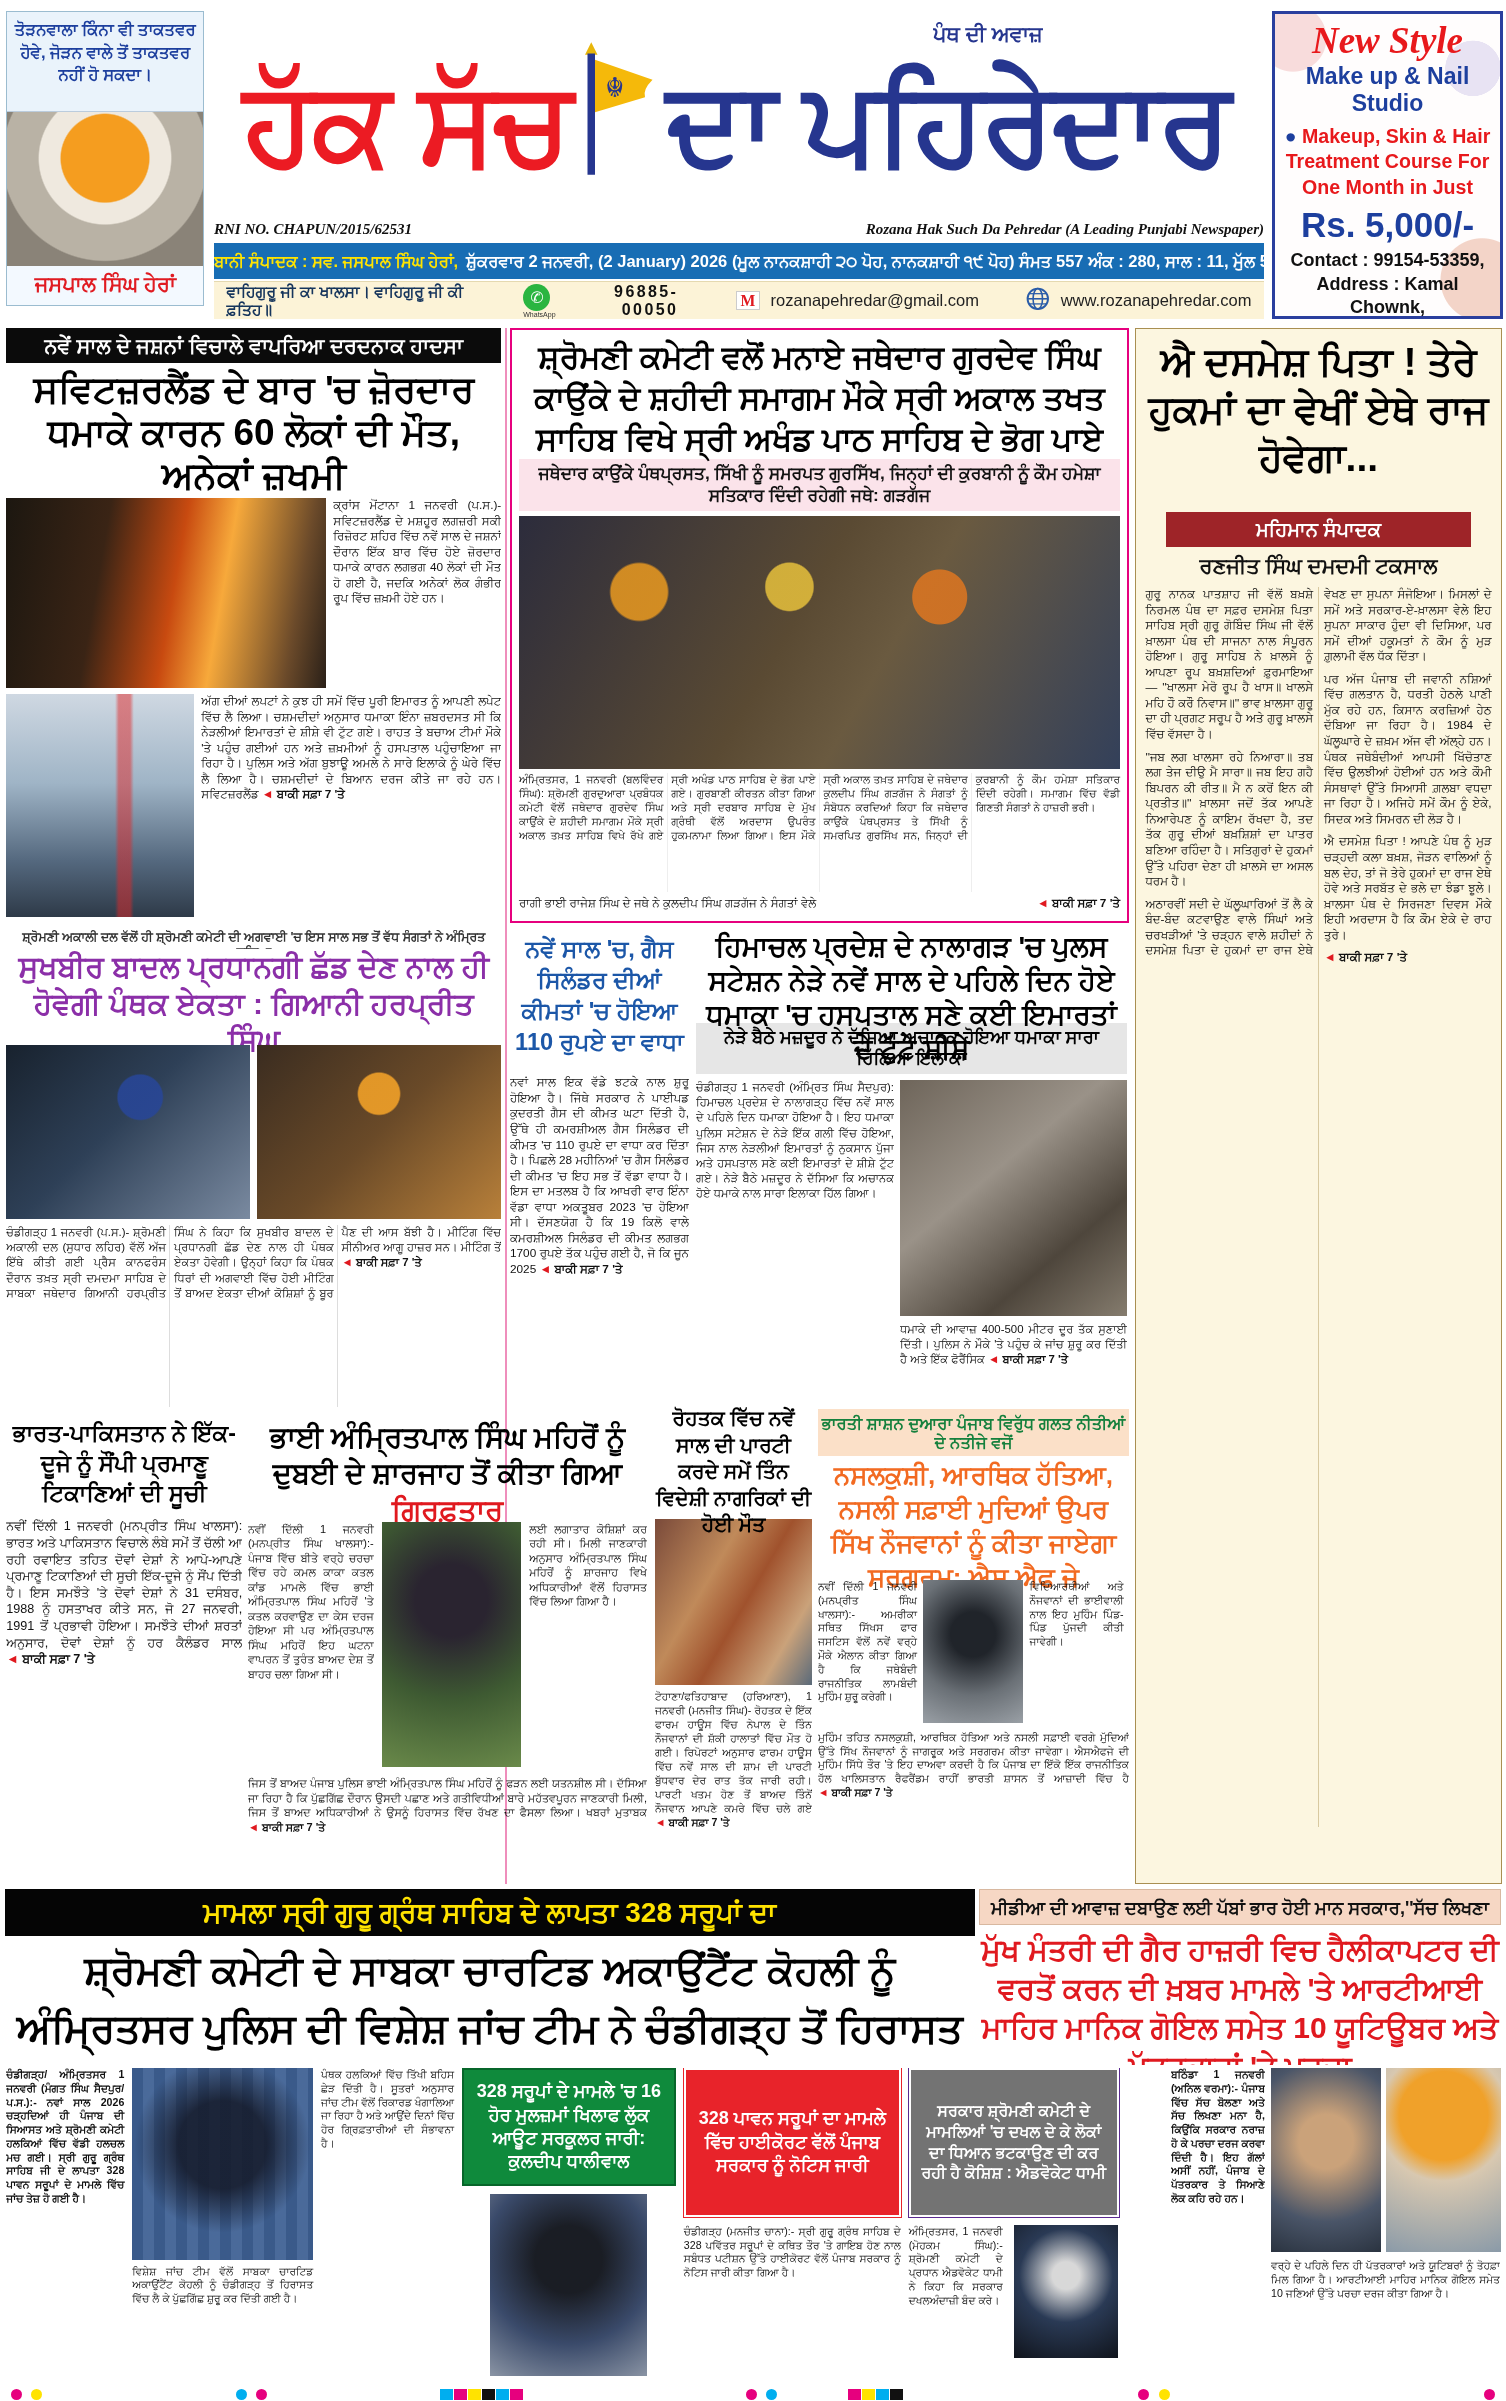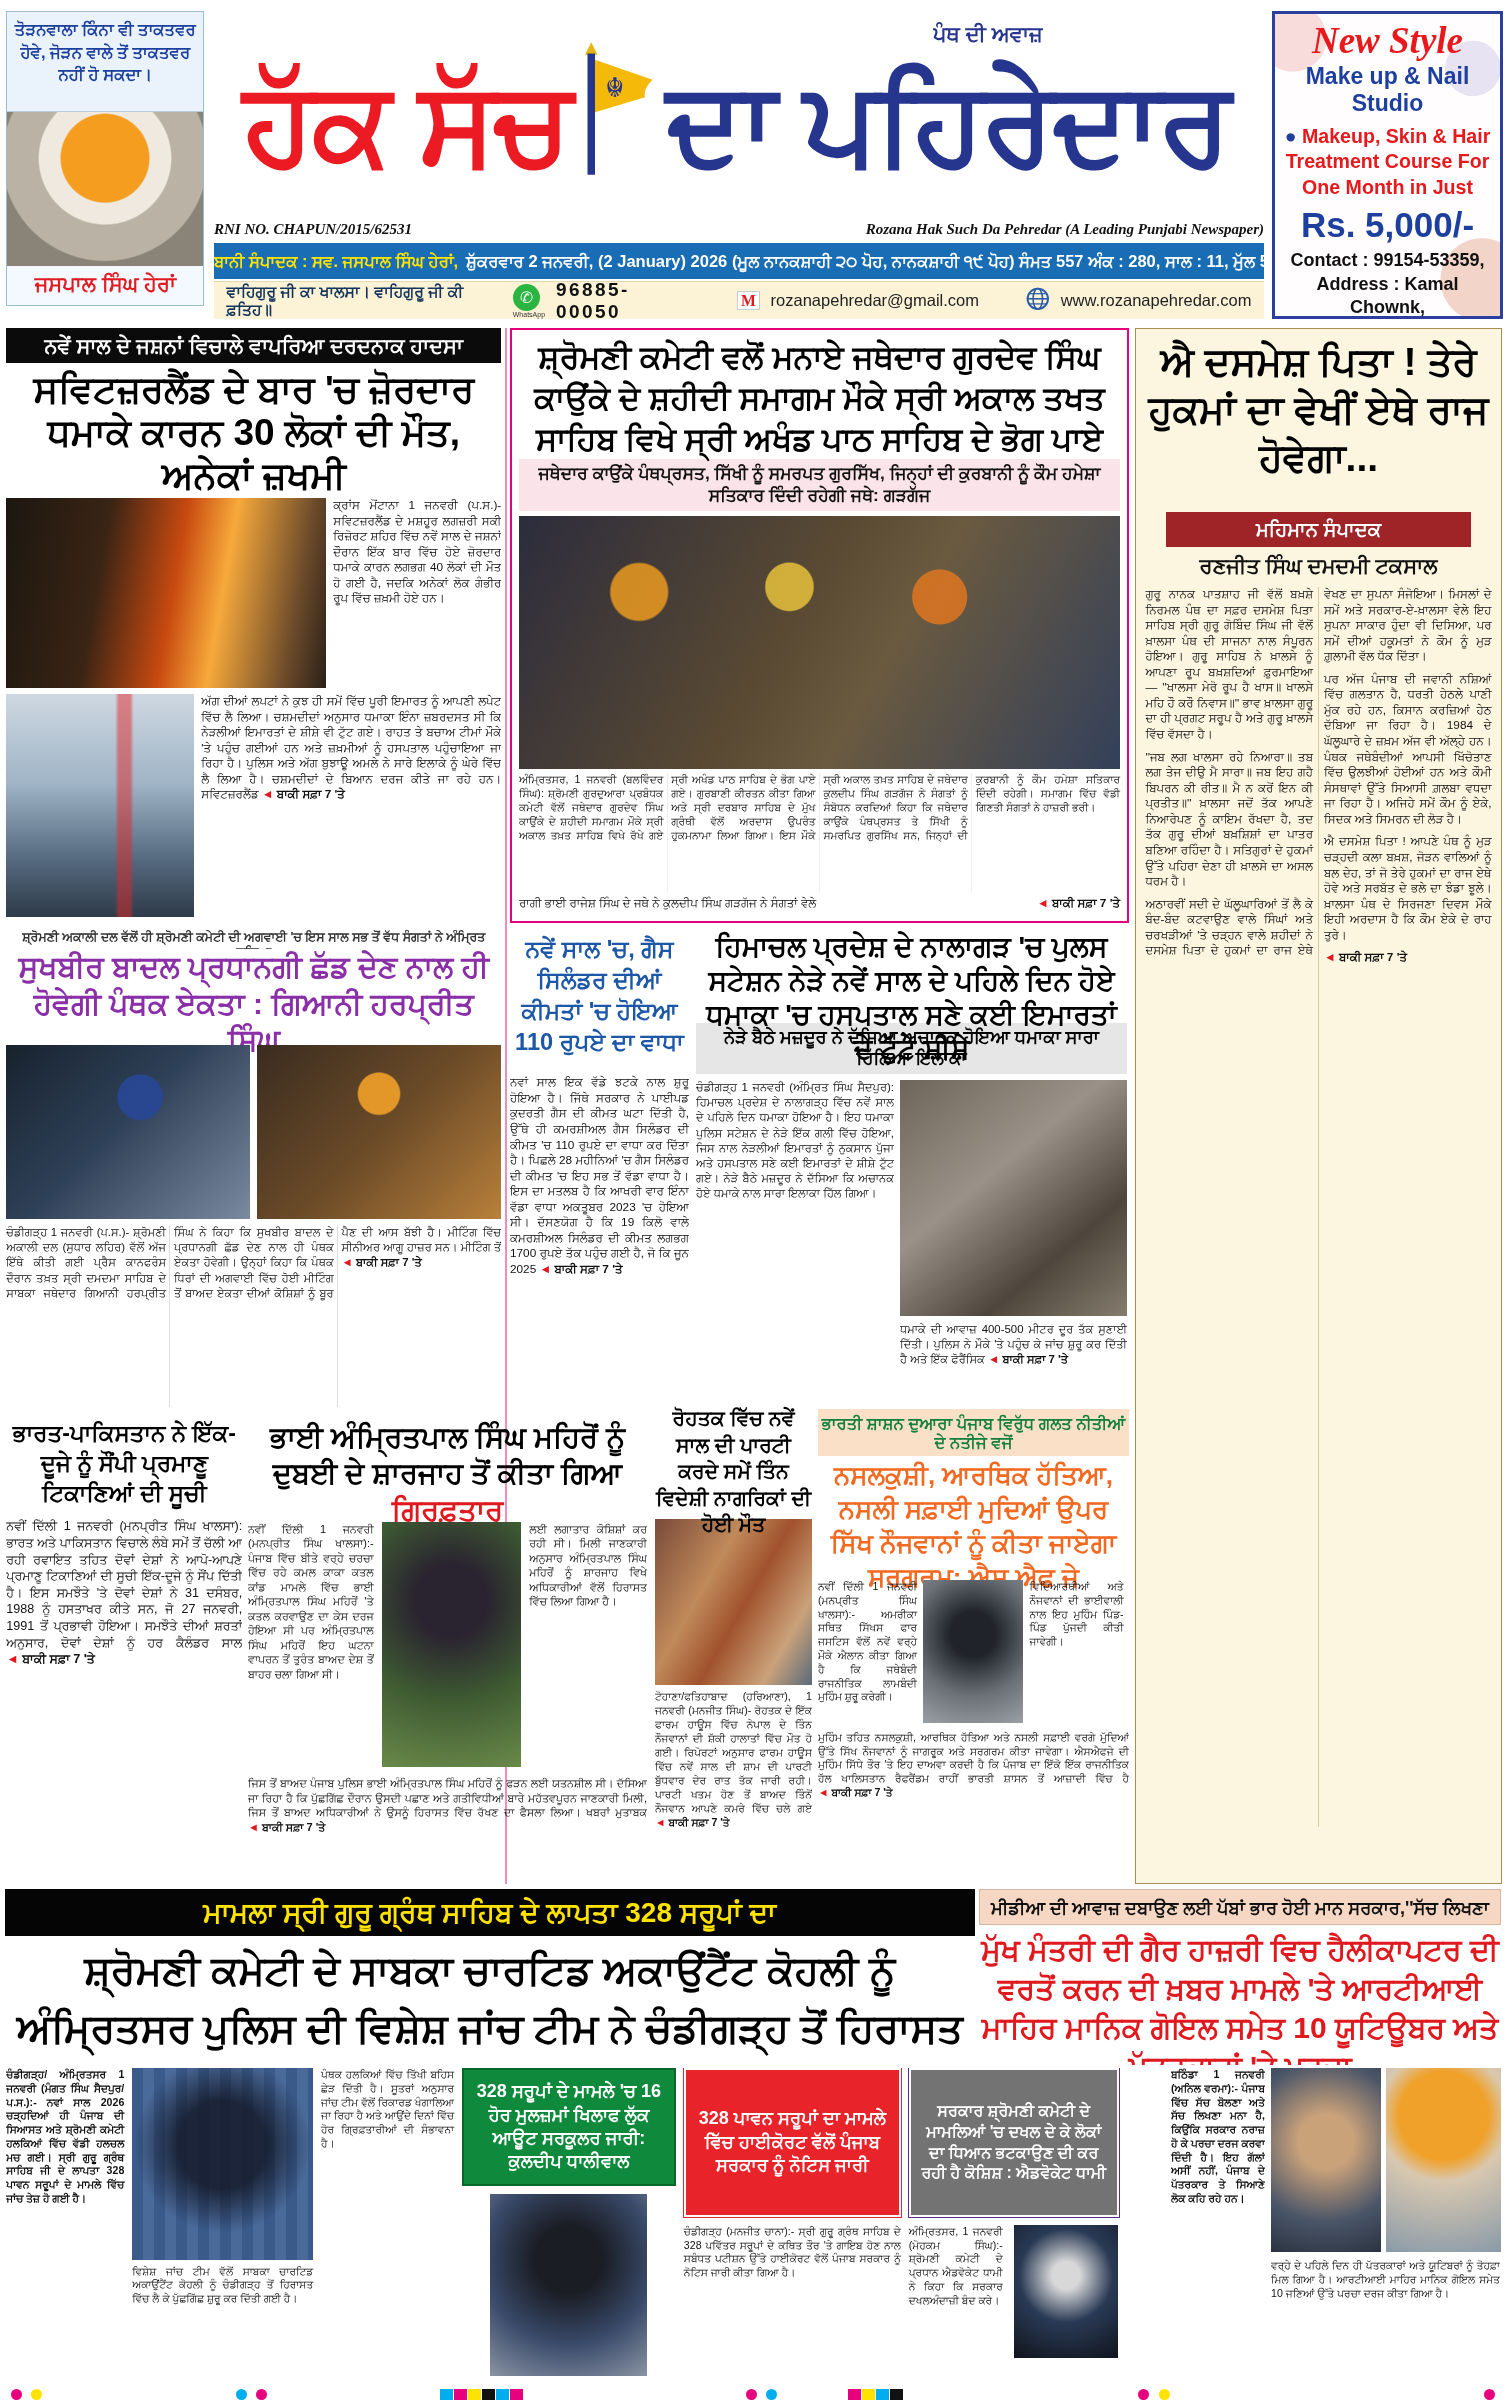--- a/index.html
+++ b/index.html
@@ -21,21 +21,21 @@
   .t-red { font-size:116px; font-weight:800; color:#ec1b23; letter-spacing:-2.4px; }
   .t-blue { font-size:116px; font-weight:800; color:#26368f; letter-spacing:-2.4px; }
 
   .rni-row { display:flex; justify-content:space-between; font-family:"Liberation Serif","DejaVu Serif",serif; font-style:italic; font-weight:700; font-size:15px; color:#111; }
   .date-bar { background:#186db4; color:#fff; font-size:16.5px; font-weight:700; line-height:36px; text-align:center; white-space:nowrap; }
   .date-bar .founder { color:#ffe300; margin-right:7.9px; }
   .contact-bar { background:#fcf3d7; display:flex; align-items:center; padding:0 12.6px; gap:11px; border-top:0.8px solid #e5d9b0; }
   .fateh { color:#16355c; font-weight:700; font-size:15.7px; }
   .wa-icon { width:27px; height:27px; border-radius:50%; background:#2ab540; color:#fff; font-size:15.7px; line-height:27px; text-align:center; }
   .wa-label { font-size:7px; text-align:center; color:#333; }
-  .phone { font-size:19px; font-weight:800; letter-spacing:2.4px; color:#111; }
+  .phone { font-size:16px; font-weight:800; letter-spacing:2.4px; color:#111;text-align:right; }
   .gm-icon { width:25px; height:19px; background:#fff; border:0.8px solid #ccc; color:#e0191f; font-family:"Liberation Serif","DejaVu Serif",serif; font-weight:800; font-size:15.7px; line-height:17.3px; text-align:center; }
   .link-txt { font-size:16.5px; color:#222; }
 
   .right-ad { border:3.1px solid #2a3f9e; text-align:center; padding:4.7px 6.3px;
     background: radial-gradient(circle at 8% 8%, #f8dcdc 0 33px, transparent 34px),
                 radial-gradient(circle at 92% 88%, #f3d4c8 0 41px, transparent 42px),
                 radial-gradient(circle at 88% 18%, #e8e3f3 0 27.5px, transparent 28px),
                 #fffdfd; }
   .ra-brand { font-family:"Liberation Serif","DejaVu Serif",serif; font-style:italic; font-weight:800; font-size:37px; color:#e8191c; }
   .ra-line1 { font-size:23px; font-weight:800; color:#1d3f9e; margin-top:1.6px; }
@@ -176,21 +176,21 @@
     <div class="ra-price">Rs. 5,000/-</div>
     <div class="ra-contact">Contact : 99154-53359,</div>
     <div class="ra-contact">Address : Kamal Chownk,</div>
     <div class="ra-contact">Near Raju Fast Food, Jagraon</div>
   </div>
 
   <div class="vline" style="left:505px; top:328px; height:1556px;"></div>
 
   <div class="abs" style="left:6.3px; top:328px; width:495px; height:597px;">
     <div class="kicker-black">ਨਵੇਂ ਸਾਲ ਦੇ ਜਸ਼ਨਾਂ ਵਿਚਾਲੇ ਵਾਪਰਿਆ ਦਰਦਨਾਕ ਹਾਦਸਾ</div>
-    <div class="hl hl-switz" style="margin-top:6.3px; height:124px;">ਸਵਿਟਜ਼ਰਲੈਂਡ ਦੇ ਬਾਰ 'ਚ ਜ਼ੋਰਦਾਰ ਧਮਾਕੇ ਕਾਰਨ 30 ਲੋਕਾਂ ਦੀ ਮੌਤ, ਅਨੇਕਾਂ ਜ਼ਖਮੀ</div>
+    <div class="hl hl-switz" style="margin-top:6.3px; height:124px;">ਸਵਿਟਜ਼ਰਲੈਂਡ ਦੇ ਬਾਰ 'ਚ ਜ਼ੋਰਦਾਰ ਧਮਾਕੇ ਕਾਰਨ 60 ਲੋਕਾਂ ਦੀ ਮੌਤ, ਅਨੇਕਾਂ ਜ਼ਖਮੀ</div>
     <div style="position:relative; height:424px; margin-top:4.7px;padding-left:12px;">
       <div class="abs photo ph-fire" style="left:0; top:0; width:320px; height:190px;"></div>
       <div class="abs body-txt just" style="left:327px; top:0; width:168px; height:190px;">ਕ੍ਰਾਂਸ ਮੋਂਟਾਨਾ 1 ਜਨਵਰੀ (ਪ.ਸ.)- ਸਵਿਟਜ਼ਰਲੈਂਡ ਦੇ ਮਸ਼ਹੂਰ ਲਗਜ਼ਰੀ ਸਕੀ ਰਿਜ਼ੋਰਟ ਸ਼ਹਿਰ ਵਿੱਚ ਨਵੇਂ ਸਾਲ ਦੇ ਜਸ਼ਨਾਂ ਦੌਰਾਨ ਇੱਕ ਬਾਰ ਵਿੱਚ ਹੋਏ ਜ਼ੋਰਦਾਰ ਧਮਾਕੇ ਕਾਰਨ ਲਗਭਗ 40 ਲੋਕਾਂ ਦੀ ਮੌਤ ਹੋ ਗਈ ਹੈ, ਜਦਕਿ ਅਨੇਕਾਂ ਲੋਕ ਗੰਭੀਰ ਰੂਪ ਵਿੱਚ ਜ਼ਖ਼ਮੀ ਹੋਏ ਹਨ।</div>
       <div class="abs photo ph-amb" style="left:0; top:196px; width:188px; height:223px;"></div>
       <div class="abs body-txt just" style="left:195px; top:196px; width:300px; height:223px;">
         <span>ਅੱਗ ਦੀਆਂ ਲਪਟਾਂ ਨੇ ਕੁਝ ਹੀ ਸਮੇਂ ਵਿੱਚ ਪੂਰੀ ਇਮਾਰਤ ਨੂੰ ਆਪਣੀ ਲਪੇਟ ਵਿੱਚ ਲੈ ਲਿਆ। ਚਸ਼ਮਦੀਦਾਂ ਅਨੁਸਾਰ ਧਮਾਕਾ ਇੰਨਾ ਜ਼ਬਰਦਸਤ ਸੀ ਕਿ ਨੇੜਲੀਆਂ ਇਮਾਰਤਾਂ ਦੇ ਸ਼ੀਸ਼ੇ ਵੀ ਟੁੱਟ ਗਏ। ਰਾਹਤ ਤੇ ਬਚਾਅ ਟੀਮਾਂ ਮੌਕੇ 'ਤੇ ਪਹੁੰਚ ਗਈਆਂ ਹਨ ਅਤੇ ਜ਼ਖ਼ਮੀਆਂ ਨੂੰ ਹਸਪਤਾਲ ਪਹੁੰਚਾਇਆ ਜਾ ਰਿਹਾ ਹੈ। ਪੁਲਿਸ ਅਤੇ ਅੱਗ ਬੁਝਾਊ ਅਮਲੇ ਨੇ ਸਾਰੇ ਇਲਾਕੇ ਨੂੰ ਘੇਰੇ ਵਿੱਚ ਲੈ ਲਿਆ ਹੈ। ਚਸ਼ਮਦੀਦਾਂ ਦੇ ਬਿਆਨ ਦਰਜ ਕੀਤੇ ਜਾ ਰਹੇ ਹਨ। ਸਵਿਟਜ਼ਰਲੈਂਡ</span>
         <span class="cont"><span class="arr">◄</span> <span>ਬਾਕੀ ਸਫ਼ਾ 7 'ਤੇ</span></span>
       </div>
     </div>
   </div>

